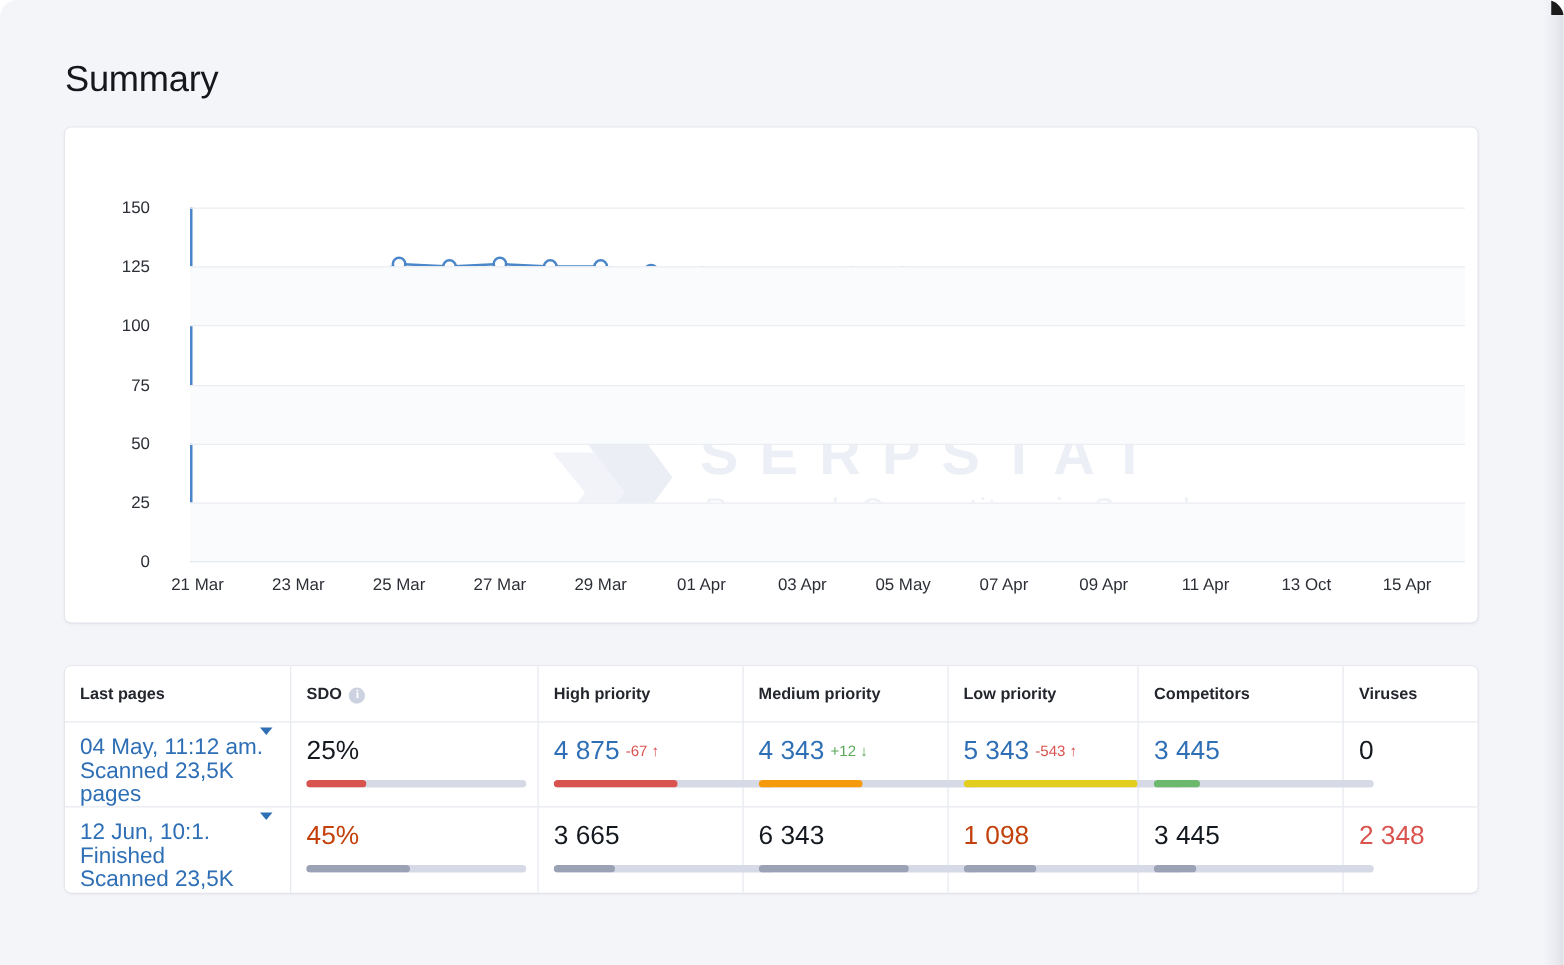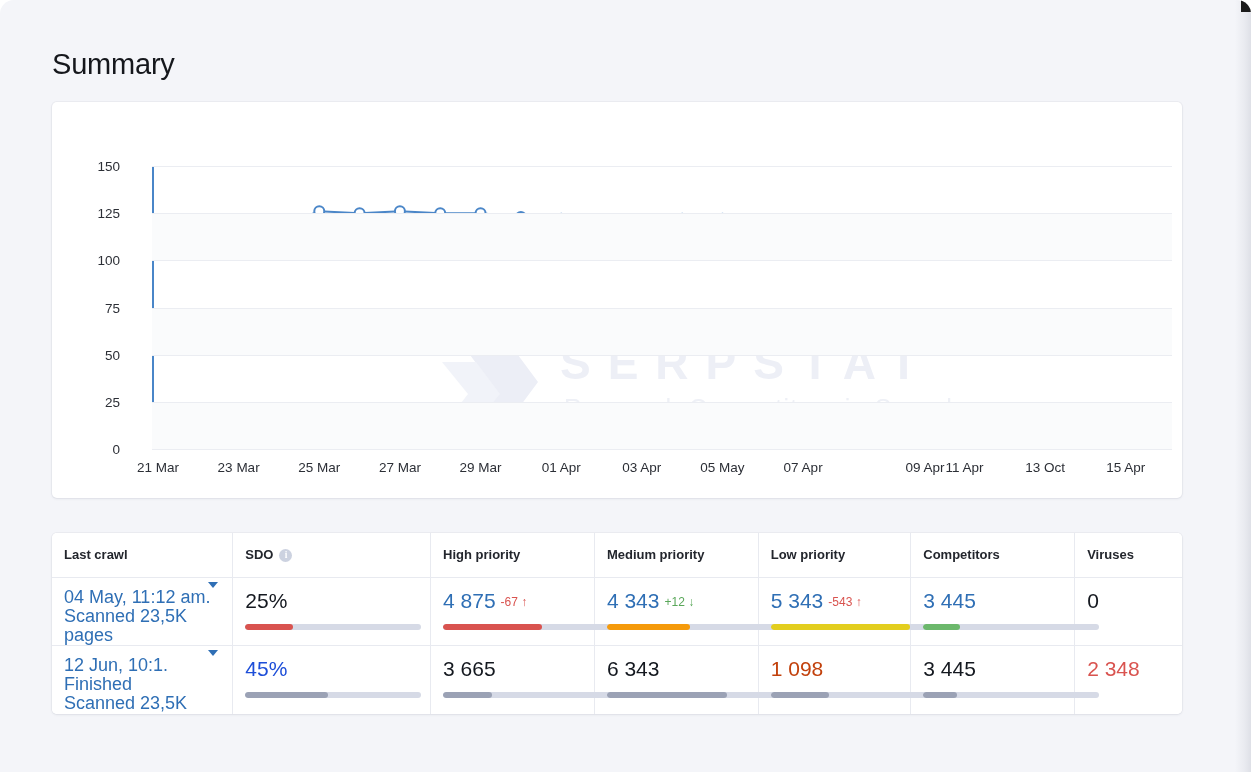--- a/index.html
+++ b/index.html
@@ -297,33 +297,33 @@
       <div id="x-axis-labels">
           <div class="x-label" style="left: 6px;">21 Mar</div>
           <div class="x-label" style="left: 86.64px;">23 Mar</div>
           <div class="x-label" style="left: 167.28px;">25 Mar</div>
           <div class="x-label" style="left: 247.92px;">27 Mar</div>
           <div class="x-label" style="left: 328.56px;">29 Mar</div>
           <div class="x-label" style="left: 409.2px;">01 Apr</div>
           <div class="x-label" style="left: 489.84px;">03 Apr</div>
           <div class="x-label" style="left: 570.48px;">05 May</div>
           <div class="x-label" style="left: 651.12px;">07 Apr</div>
-          <div class="x-label" style="left: 773px;">09 Apr</div>
+          <div class="x-label" style="left: 731px;">09 Apr</div>
           <div class="x-label" style="left: 812.4px;">11 Apr</div>
           <div class="x-label" style="left: 893.04px;">13 Oct</div>
           <div class="x-label" style="left: 973.68px;">15 Apr</div>
         </div>
     </div>
   </div>
 
   <div id="table-card">
     <table id="summary-table">
       <thead>
         <tr id="header-row">
-            <th style="width: 16%;"><span>Last crawl</span></th>
+            <th style="width: 16%;"><span>Last pages</span></th>
             <th style="width: 17.5%;"><span>SDO</span><span class="info-icon">i</span></th>
             <th style="width: 14.5%;"><span>High priority</span></th>
             <th style="width: 14.5%;"><span>Medium priority</span></th>
             <th style="width: 13.5%;"><span>Low priority</span></th>
             <th style="width: 14.5%;"><span>Competitors</span></th>
             <th style="width: 9.5%;"><span>Viruses</span></th>
           </tr>
       </thead>
       <tbody id="table-body">
           <tr>
@@ -348,21 +348,21 @@
                 <i style="width: 21%; background: rgb(108, 184, 108);"></i>
               </div></td>
             <td><span class="metric" style="color: rgb(20, 24, 31);">0</span></td>
           </tr>
           <tr>
             <td class="crawl-cell">
               <a class="crawl-line">12 Jun, 10:1. Finished</a>
               <a class="crawl-line">Scanned 23,5K pages</a>
               <span class="chevron"></span>
             </td>
-            <td><span class="metric" style="color: #1d4ed8;">45%</span><div class="bar">
+            <td><span class="metric" style="color: #c2410c;">45%</span><div class="bar">
                 <i style="width: 47%; background: rgb(155, 162, 181);"></i>
               </div></td>
             <td><span class="metric" style="color: rgb(20, 24, 31);">3 665</span><div class="bar">
                 <i style="width: 28%; background: rgb(155, 162, 181);"></i>
               </div></td>
             <td><span class="metric" style="color: rgb(20, 24, 31);">6 343</span><div class="bar">
                 <i style="width: 68%; background: rgb(155, 162, 181);"></i>
               </div></td>
             <td><span class="metric" style="color: #c2410c;">1 098</span><div class="bar">
                 <i style="width: 33%; background: rgb(155, 162, 181);"></i>

